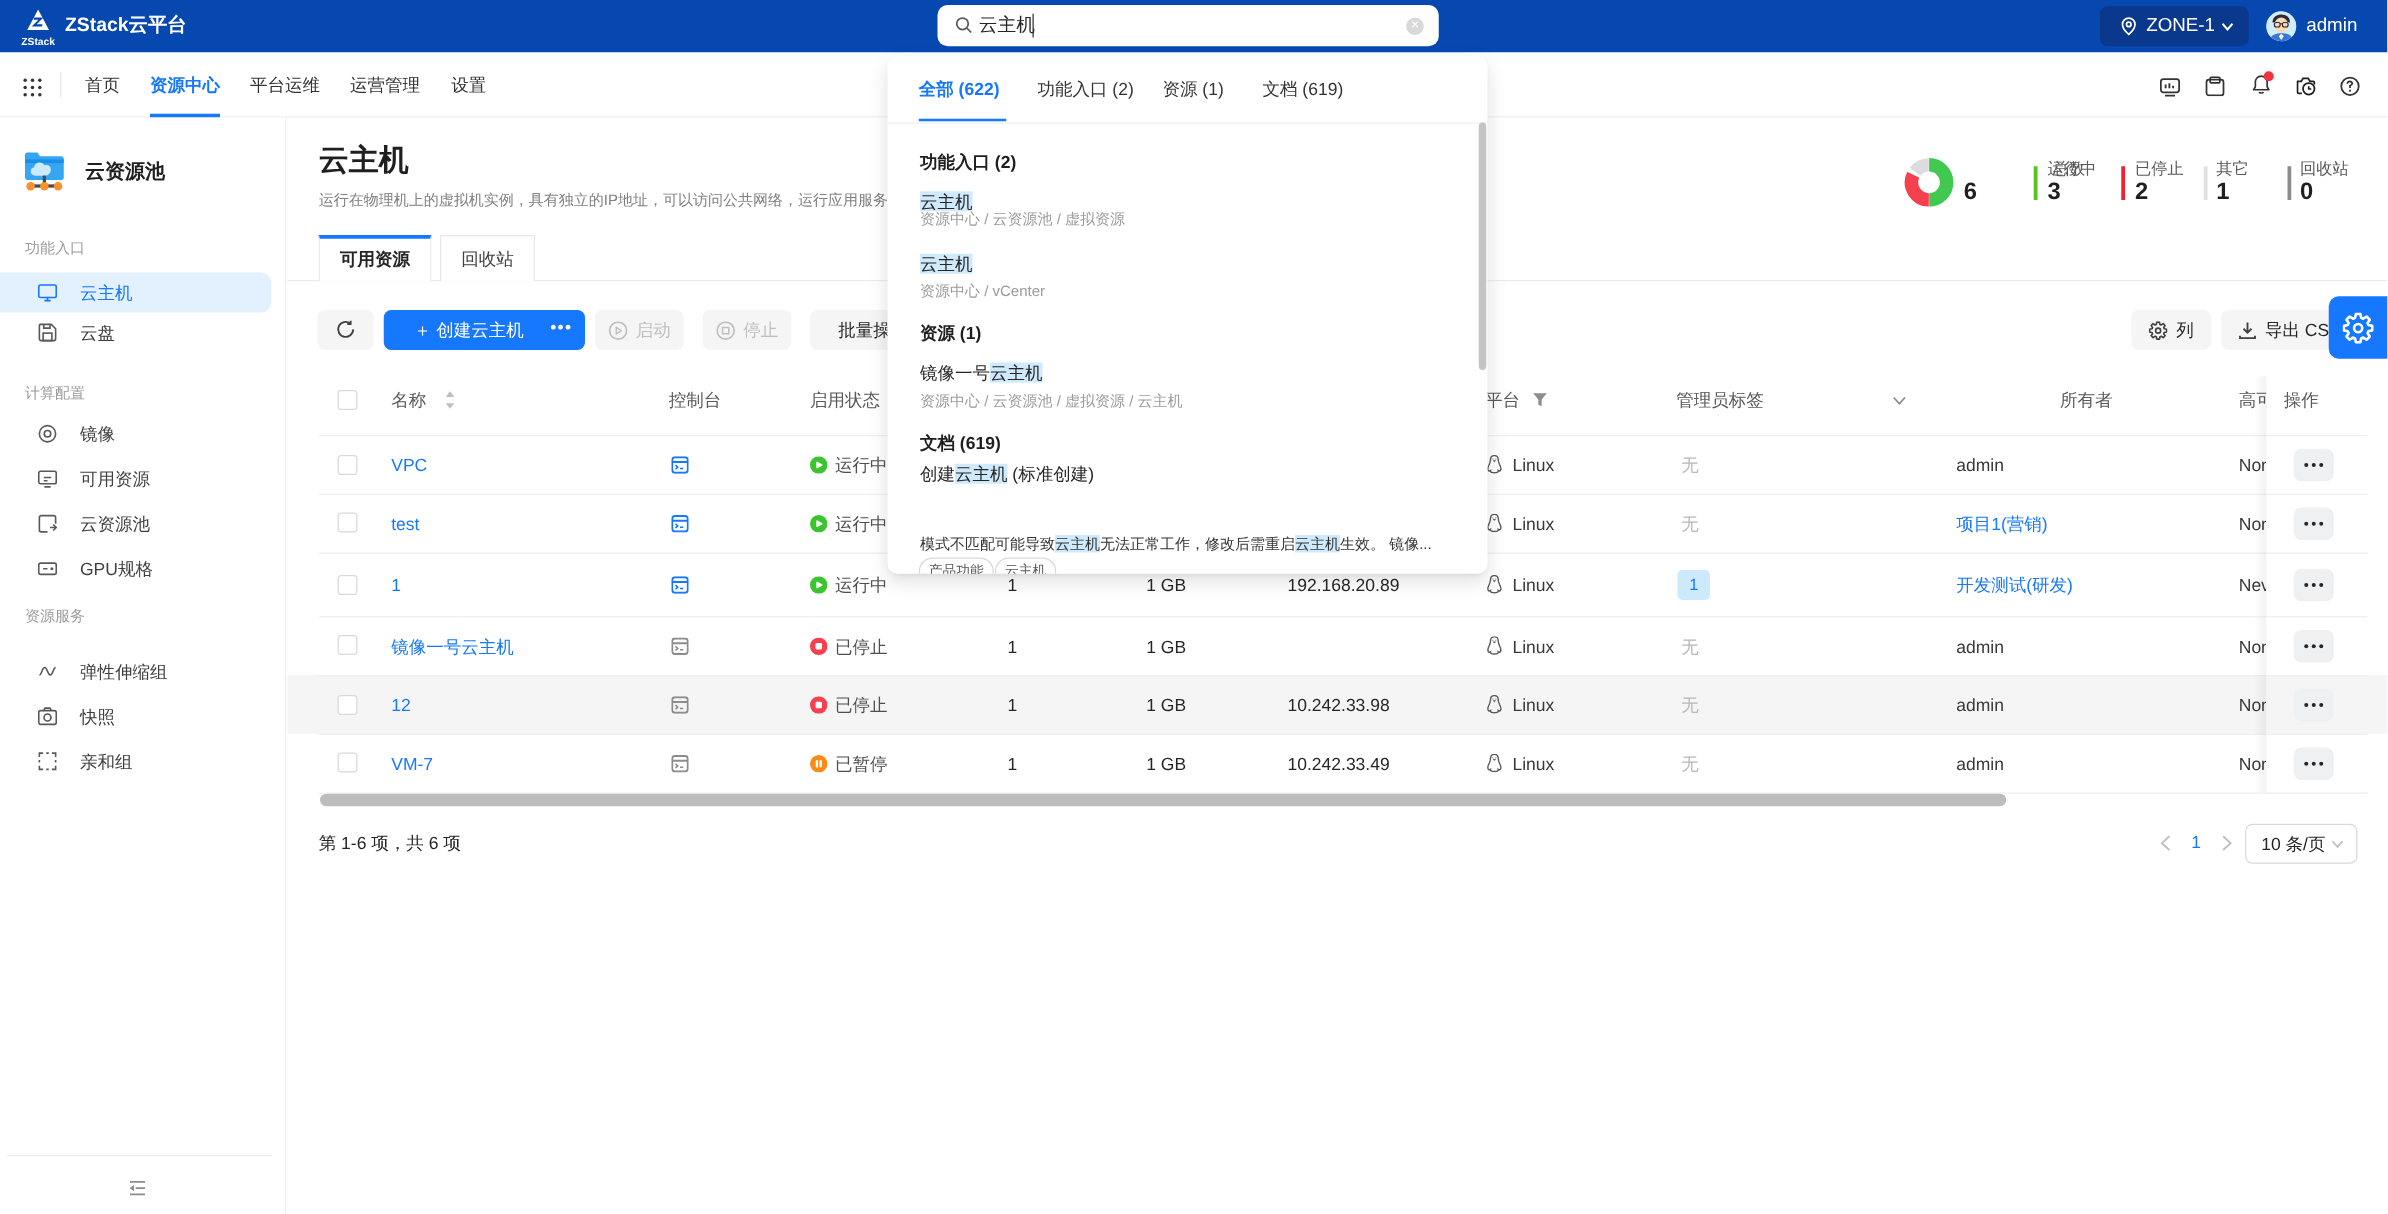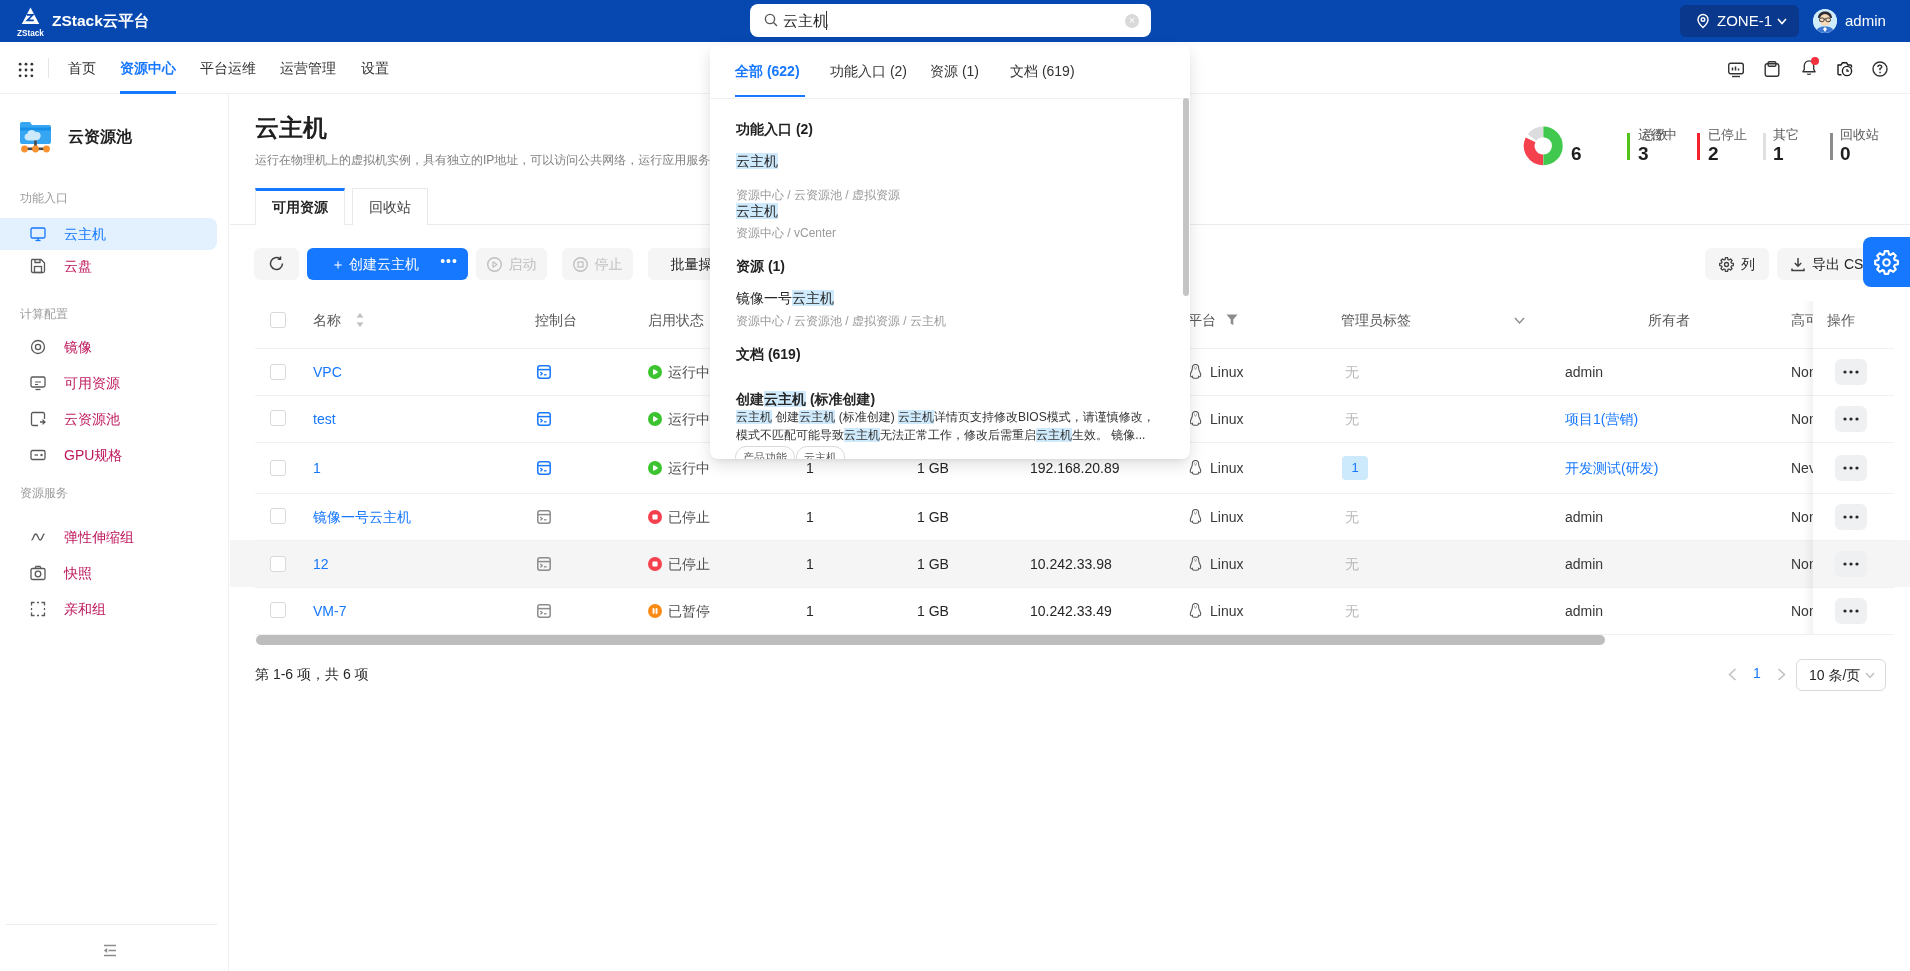--- a/index.html
+++ b/index.html
@@ -27,21 +27,21 @@
 #navbar .navitem { position:absolute; top:0; height:52px; line-height:52px; font-size:14px; color:#333; }
 #navbar .navitem.active { color:#1677ff; font-weight:bold; }
 #navbar .underline { position:absolute; left:120px; top:49px; width:56px; height:3px; background:#1677ff; }
 #navbar .vdiv { position:absolute; left:48px; top:16px; width:1px; height:20px; background:#e5e5e5; }
 .nicon { position:absolute; top:54px; width:16px; height:16px; }
 
 
 #sidebar { position:absolute; left:0; top:94px; width:229px; height:877px; background:#fff; border-right:1px solid #f0f0f0; }
 #sidebar .shead { position:absolute; left:68px; top:33px; font-size:16px; font-weight:bold; color:#1f1f1f; }
 #sidebar .slabel { position:absolute; left:20px; font-size:12px; color:#9b9b9b; }
-#sidebar .sitem { position:absolute; left:0; width:229px; height:32px; line-height:32px; font-size:14px; color:#be185d; }
+#sidebar .sitem { position:absolute; left:0; width:229px; height:32px; line-height:32px; font-size:14px; color:#404040; }
 #sidebar .sitem .txt { position:absolute; left:64px; }
 #sidebar .sitem.sel { background:#e2f1fd; color:#1677ff; font-weight:500; width:217px; border-radius:0 8px 8px 0; }
 #sidebar .sicon16 { position:absolute; left:30px; top:8px; width:16px; height:16px; }
 #pgtitle { position:absolute; left:255px; top:112px; font-size:24px; font-weight:bold; color:#1f1f1f; }
 #pgdesc { position:absolute; left:255px; top:152px; font-size:12px; color:#808080; }
 
 
 .statlabel { position:absolute; top:126px; font-size:13px; color:#595959; }
 .statval { position:absolute; top:143px; font-size:19px; font-weight:bold; color:#1f1f1f; }
 .statbar { position:absolute; top:133px; width:3px; height:27px; }
@@ -558,29 +558,28 @@
 </div>
 <div id="sdrop">
   <div class="dtab" style="left:25px;color:#1677ff;font-weight:bold">全部 (622)</div>
   <div class="dtab" style="left:120px">功能入口 (2)</div>
   <div class="dtab" style="left:220px">资源 (1)</div>
   <div class="dtab" style="left:300px">文档 (619)</div>
   <div class="abs" style="left:25px;top:50px;width:70px;height:2px;background:#1677ff"></div>
   <div class="dtabline"></div>
   <div class="heading" style="top:76px">功能入口 (2)</div>
   <div class="ditem" style="top:108px"><span class="hl">云主机</span></div>
-  <div class="crumb" style="top:142px">资源中心 / 云资源池 / 虚拟资源</div>
+  <div class="crumb" style="top:122px">资源中心 / 云资源池 / 虚拟资源</div>
   <div class="ditem" style="top:158px"><span class="hl">云主机</span></div>
   <div class="crumb" style="top:180px">资源中心 / vCenter</div>
   <div class="heading" style="top:213px">资源 (1)</div>
   <div class="ditem" style="top:245px">镜像一号<span class="hl">云主机</span></div>
   <div class="crumb" style="top:268px">资源中心 / 云资源池 / 虚拟资源 / 云主机</div>
   <div class="heading" style="top:301px">文档 (619)</div>
-  <div class="ditem" style="top:346px;font-weight:bold">创建<span class="hl">云主机</span> (标准创建)</div>
-  <div class="desc" style="top:363px"><span class="hl">云主机</span> 创建<span class="hl">云主机</span> (标准创建) <span class="hl">云主机</span>详情页支持修改BIOS模式，请谨慎修改，</div>
+  <div class="ditem" style="top:326px;font-weight:normal">创建<span class="hl">云主机</span> (标准创建)</div>
   <div class="desc" style="top:381px">模式不匹配可能导致<span class="hl">云主机</span>无法正常工作，修改后需重启<span class="hl">云主机</span>生效。 镜像...</div>
   <div class="pill" style="left:25px;top:401px">产品功能</div>
   <div class="pill" style="left:86px;top:401px">云主机</div>
   <div class="sbar"></div>
 </div>
 <div id="gearfab">
   <svg style="position:absolute;left:11px;top:13px" width="25" height="25" viewBox="0 0 23 23">
     <path d="M9.84 1.03 L13.16 1.03 L13.74 3.92 L15.28 4.56 L17.73 2.92 L20.08 5.27 L18.44 7.72 L19.08 9.26 L21.97 9.84 L21.97 13.16 L19.08 13.74 L18.44 15.28 L20.08 17.73 L17.73 20.08 L15.28 18.44 L13.74 19.08 L13.16 21.97 L9.84 21.97 L9.26 19.08 L7.72 18.44 L5.27 20.08 L2.92 17.73 L4.56 15.28 L3.92 13.74 L1.03 13.16 L1.03 9.84 L3.92 9.26 L4.56 7.72 L2.92 5.27 L5.27 2.92 L7.72 4.56 L9.26 3.92 Z" fill="none" stroke="#fff" stroke-width="1.9" stroke-linejoin="round"></path>
     <circle cx="11.5" cy="11.5" r="3" fill="none" stroke="#fff" stroke-width="1.9"></circle>
   </svg>

